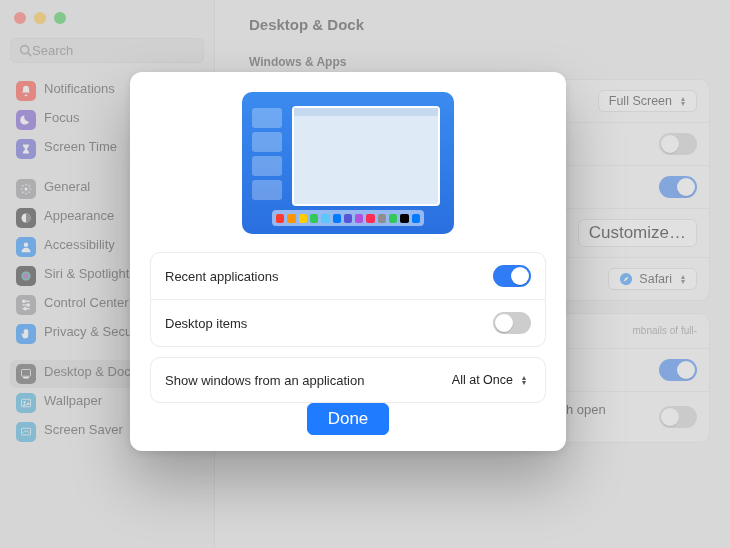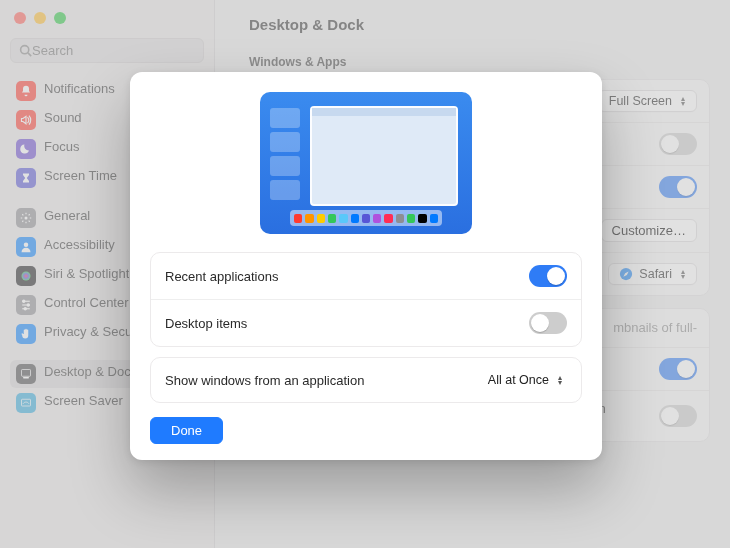--- a/index.html
+++ b/index.html
@@ -23,40 +23,40 @@
 
   
   .content { flex: 1; background: #ececec; padding: 8px 20px 12px 20px; overflow: hidden; }
   .page-title { font-size: 15px; font-weight: 700; color: #333; margin: 8px 0 22px 14px; }
   .section-head { font-size: 12px; font-weight: 700; color: #444; margin: 0 0 10px 14px; }
 
   .panel { background: #f7f7f7; border: 1px solid #e2e1e2; border-radius: 10px; }
   .row { display: flex; align-items: center; justify-content: space-between; padding: 10px 12px; position: relative; }
   .row + .row { border-top: 1px solid #e6e4e5; }
   .row .lab { font-size: 13px; color: #2a2a2a; }
-  .row .sub { font-size: 13px; color: #8a8a8a; line-height: 1.35; margin-left: 36px; }
+  .row .sub { font-size: 10px; color: #8a8a8a; line-height: 1.35; margin-left: 36px; }
   .col { display: flex; flex-direction: column; gap: 2px; }
 
   .switch { width: 38px; height: 22px; border-radius: 11px; background: #cdcdcd; position: relative; }
   .switch.on { background: #2f7cf6; }
   .switch::after { content: ""; position: absolute; top: 2px; left: 2px; width: 18px; height: 18px; background: #fff; border-radius: 50%; box-shadow: 0 1px 1px rgba(0,0,0,.2); }
   .switch.on::after { left: 18px; }
 
   .selectish { display: inline-flex; align-items: center; gap: 6px; background: #fff; border: 1px solid #dcdadb; border-radius: 6px; padding: 3px 8px 3px 10px; font-size: 12.5px; box-shadow: 0 1px 0 rgba(0,0,0,.02); }
   .sel-stack { width: 10px; display: flex; flex-direction: column; align-items: center; gap: 0; color: #555; line-height: 5px; font-size: 8px; }
 
-  .btn { background: #fff; border: 1px solid #dcdadb; border-radius: 6px; padding: 3px 10px; font-size: 13px; }
+  .btn { background: #fff; border: 1px solid #dcdadb; border-radius: 6px; padding: 3px 10px; font-size: 17px; }
   .btn.primary { background: #1f7bff; border-color: #1f7bff; color: #fff; font-weight: 500; padding: 5px 20px; border-radius: 6px; }
 
   
   .scrim { position: absolute; inset: 0; background: rgba(200,200,200,.55); }
 
   
-  .modal { position: absolute; left: 130px; top: 72px; width: 472px; background: #fff; border-radius: 12px; box-shadow: 0 30px 60px rgba(0,0,0,.28), 0 2px 8px rgba(0,0,0,.1); padding: 20px 20px 16px 20px; }
-  .modal .footer { display: flex; justify-content: flex-start; margin-top: 14px; }
+  .modal { position: absolute; left: 130px; top: 72px; width: 436px; background: #fff; border-radius: 12px; box-shadow: 0 30px 60px rgba(0,0,0,.28), 0 2px 8px rgba(0,0,0,.1); padding: 20px 20px 16px 20px; }
+  .modal .footer { display: flex; justify-content: center; margin-top: 0; }
   .modal .panel { background: #fff; border: 1px solid #eceaeb; }
   .modal .row { padding: 12px 14px; }
   .modal .row + .row { border-top: 1px solid #eee; }
 
   
   .illus-wrap { display: flex; justify-content: center; margin-bottom: 18px; }
   .illus { width: 212px; height: 142px; background: linear-gradient(#3a8bef,#2a6fe0); border-radius: 10px; position: relative; }
   .illus .thumb { position: absolute; left: 10px; width: 30px; height: 20px; background: rgba(255,255,255,.28); border-radius: 3px; }
   .illus .thumb:nth-child(1){ top: 16px; } .illus .thumb:nth-child(2){ top: 40px; }
   .illus .thumb:nth-child(3){ top: 64px; } .illus .thumb:nth-child(4){ top: 88px; }
@@ -89,28 +89,20 @@
     <div id="side-list">
         <div class="side-item">
           <span class="sic" style="background: rgb(255, 59, 48);">
             <svg width="12" height="12" viewBox="0 0 16 16" fill="#fff">
               <path d="M8 1a4 4 0 0 0-4 4v3l-1.5 2h11L12 8V5a4 4 0 0 0-4-4zm0 14a2 2 0 0 0 2-2H6a2 2 0 0 0 2 2z"></path>
             </svg>
           </span>
           <span class="nowrap">Notifications</span>
         </div>
         <div class="side-item">
-          <span class="sic" style="background: rgb(255, 59, 48);">
-            <svg width="12" height="12" viewBox="0 0 16 16" fill="#fff">
-              <path d="M2 6h2l4-3v10l-4-3H2zM10 4a6 6 0 0 1 0 8M12 2a9 9 0 0 1 0 12" stroke="#fff" stroke-width="1.5" fill="none"></path>
-            </svg>
-          </span>
-          <span class="nowrap">Sound</span>
-        </div>
-        <div class="side-item">
           <span class="sic" style="background: rgb(108, 74, 209);">
             <svg width="12" height="12" viewBox="0 0 16 16" fill="#fff">
               <path d="M12 10A6 6 0 0 1 6 2a6 6 0 1 0 6 8z"></path>
             </svg>
           </span>
           <span class="nowrap">Focus</span>
         </div>
         <div class="side-item">
           <span class="sic" style="background: rgb(88, 86, 214);">
             <svg width="12" height="12" viewBox="0 0 16 16" fill="#fff">
@@ -121,20 +113,29 @@
         </div>
         <div class="side-gap"></div>
         <div class="side-item">
           <span class="sic" style="background: rgb(142, 142, 147);">
             <svg width="12" height="12" viewBox="0 0 16 16" fill="#fff">
               <circle cx="8" cy="8" r="2"></circle>
               <path d="M8 1v2M8 13v2M1 8h2M13 8h2M3 3l1.5 1.5M11.5 11.5L13 13M3 13l1.5-1.5M11.5 4.5L13 3" stroke="#fff" stroke-width="1.5"></path>
             </svg>
           </span>
           <span class="nowrap">General</span>
+        </div>
+        <div class="side-item">
+          <span class="sic" style="background: rgb(28, 28, 30);">
+            <svg width="12" height="12" viewBox="0 0 16 16">
+              <circle cx="8" cy="8" r="6" fill="#fff"></circle>
+              <path d="M8 2a6 6 0 0 1 0 12z" fill="#555"></path>
+            </svg>
+          </span>
+          <span class="nowrap">Appearance</span>
         </div>
         <div class="side-item">
           <span class="sic" style="background: rgb(10, 132, 255);">
             <svg width="12" height="12" viewBox="0 0 16 16" fill="#fff">
               <circle cx="8" cy="5" r="3"></circle>
               <path d="M2 15a6 6 0 0 1 12 0z"></path>
             </svg>
           </span>
           <span class="nowrap">Accessibility</span>
         </div>
@@ -176,20 +177,30 @@
         </div>
         <div class="side-gap"></div>
         <div class="side-item sel">
           <span class="sic" style="background: rgb(74, 74, 76);">
             <svg width="12" height="12" viewBox="0 0 16 16" fill="#fff">
               <rect x="2" y="2" width="12" height="9" rx="1" fill="none" stroke="#fff"></rect>
               <rect x="4" y="12" width="8" height="2" rx="1"></rect>
             </svg>
           </span>
           <span class="nowrap">Desktop &amp; Dock</span>
+        </div>
+        <div class="side-item">
+          <span class="sic" style="background: rgb(52, 170, 220);">
+            <svg width="12" height="12" viewBox="0 0 16 16" fill="#fff">
+              <rect x="2" y="3" width="12" height="10" rx="1" fill="none" stroke="#fff"></rect>
+              <circle cx="6" cy="7" r="1.5"></circle>
+              <path d="M3 12l3-3 2 2 3-4 2 3"></path>
+            </svg>
+          </span>
+          <span class="nowrap">Wallpaper</span>
         </div>
         <div class="side-item">
           <span class="sic" style="background: rgb(52, 170, 220);">
             <svg width="12" height="12" viewBox="0 0 16 16" fill="#fff">
               <rect x="2" y="3" width="12" height="9" rx="1" fill="none" stroke="#fff"></rect>
               <path d="M4 9c2-3 6-3 8 0" stroke="#fff" fill="none"></path>
             </svg>
           </span>
           <span class="nowrap">Screen Saver</span>
         </div>

